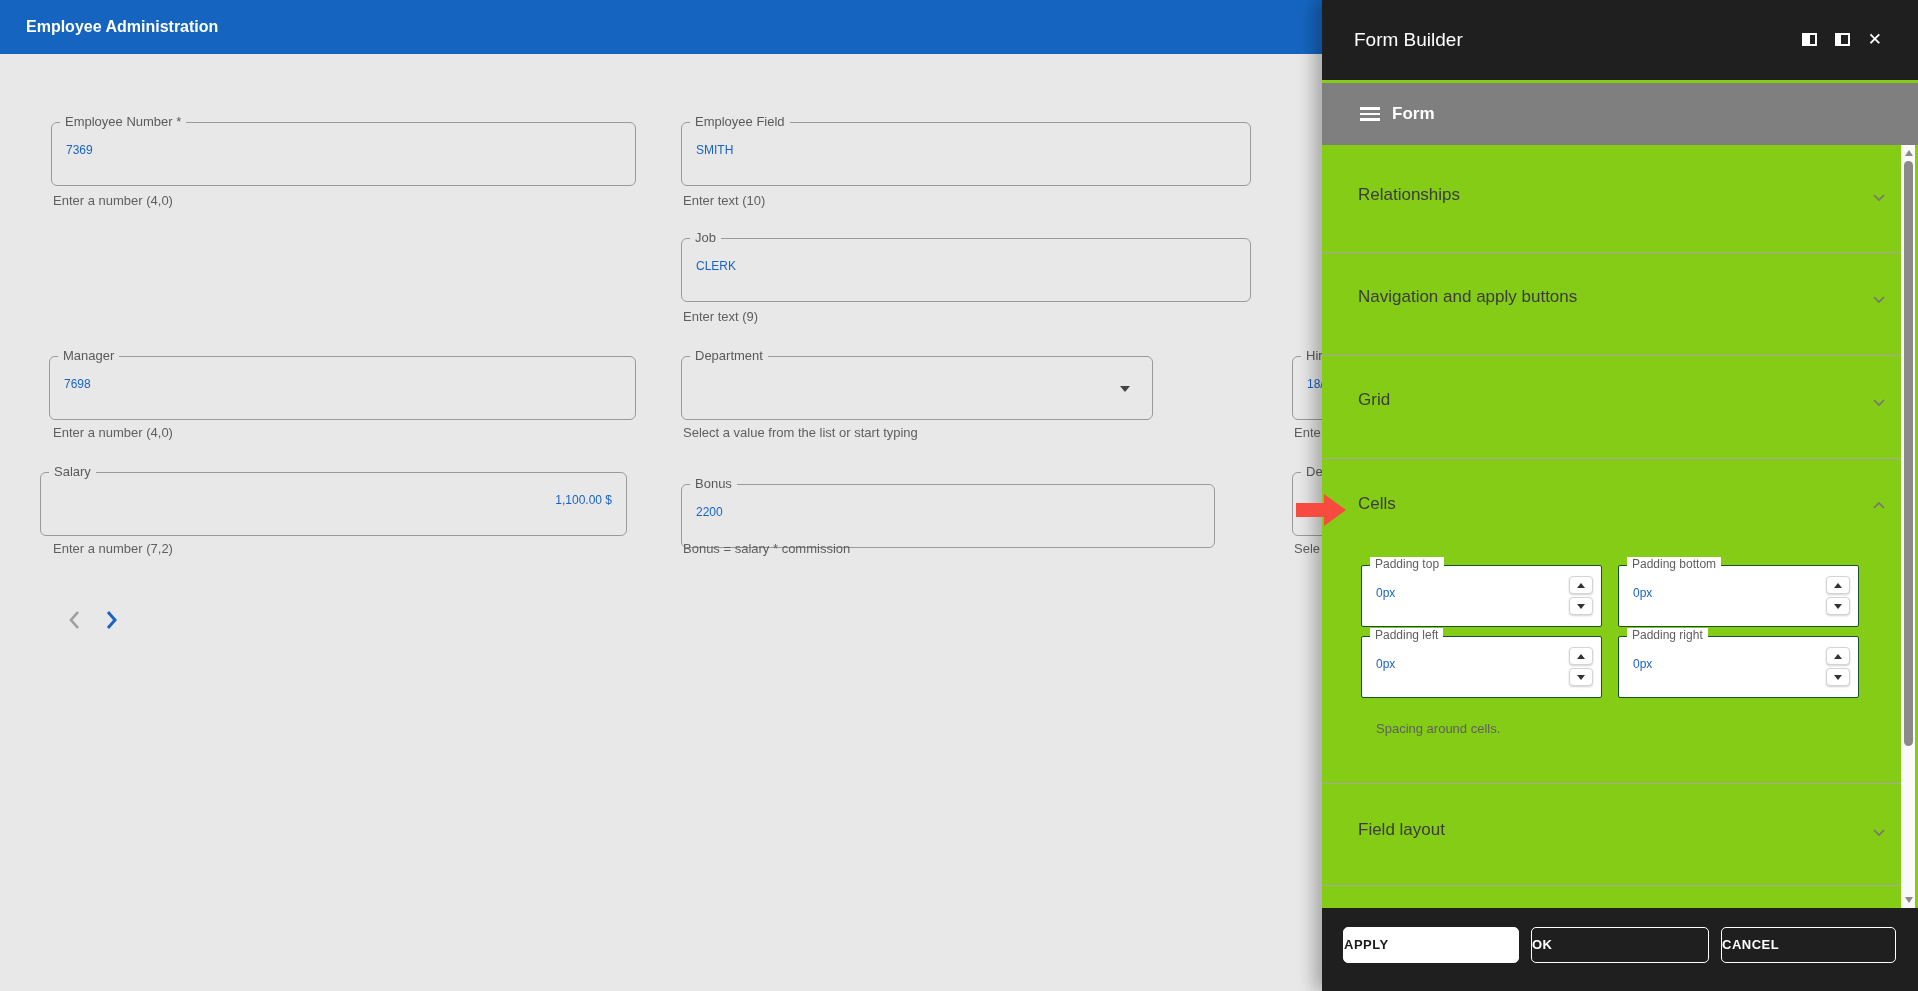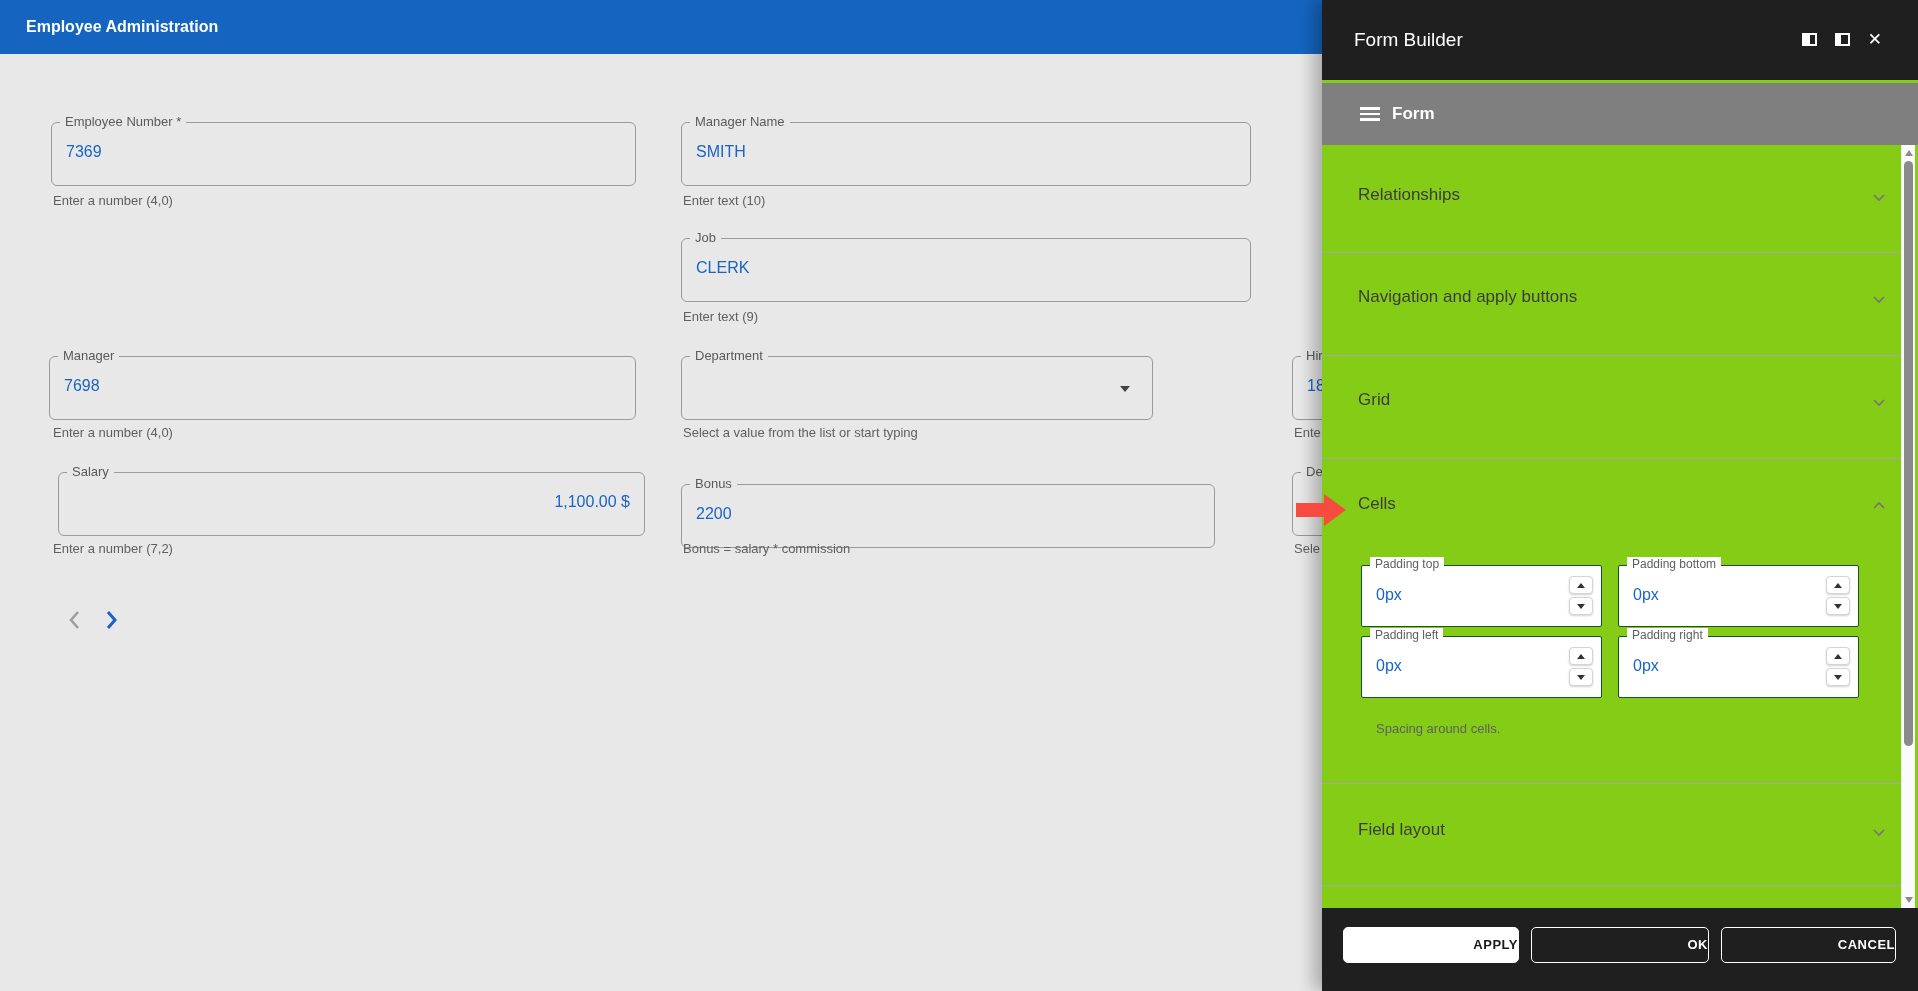--- a/index.html
+++ b/index.html
@@ -6,21 +6,21 @@
   html,body { width:1918px; height:991px; }
   body { font-family:"Liberation Sans","DejaVu Sans",sans-serif; background:#e8e8e8; overflow:hidden; }
   .stage { position:relative; width:1918px; height:991px; background:#e8e8e8; overflow:hidden; }
 
   
   .app-header { position:absolute; left:0; top:0; width:1918px; height:54px; background:#1565c0; z-index:1; }
   .app-title { position:absolute; left:26px; top:0; height:54px; line-height:54px; color:#ffffff; font-size:16px; font-weight:bold;text-align:center; }
 
   .field { position:absolute; height:64px; border:1px solid #9a9a9a; border-radius:6px; z-index:1; }
   .flabel { position:absolute; top:-9px; left:8px; background:#e8e8e8; padding:0 5px; font-size:13px; color:#5a5a5a; white-space:nowrap; }
-  .fvalue { position:absolute; left:14px; top:20px; font-size:16px; color:#1a63c5; white-space:nowrap; }
+  .fvalue { position:absolute; left:14px; top:20px; font-size:12px; color:#1a63c5; white-space:nowrap; }
   .fvalue.right { left:auto; right:14px; }
   .fhelper { position:absolute; font-size:13px; color:#5f5f5f; z-index:1; white-space:nowrap; }
   .dd-caret { position:absolute; right:22px; top:29px; width:0; height:0; border-left:5px solid transparent; border-right:5px solid transparent; border-top:6px solid #444; }
 
   .pager { position:absolute; top:605px; width:30px; height:30px; z-index:1; cursor:pointer; }
   .pager svg { width:30px; height:30px; }
 
   
   .panel { position:absolute; left:1322px; top:0; width:604px; height:991px; background:#84cc16; z-index:10; box-shadow:-8px 0 16px rgba(0,0,0,.28); }
   .panel-header { position:absolute; left:0; top:0; width:596px; height:80px; background:#1f1f1f; }
@@ -43,21 +43,21 @@
   .pad-field { position:absolute; width:241px; height:62px; border:1px solid #14532d; border-radius:2px; background:#fff; }
   .pad-field .flabel { background:#fff; font-size:12px; color:#5f5f5f; }
   .pad-field .fvalue { top:20px; }
   .spinner { position:absolute; right:8px; top:10px; width:24px; }
   .spin-btn { width:24px; height:18px; background:#fff; border:1px solid #d4d4d4; border-radius:4px; box-shadow:0 1px 2px rgba(0,0,0,.18); margin-bottom:3px; display:flex; align-items:center; justify-content:center; cursor:pointer; }
   .tri-up { width:0; height:0; border-left:4px solid transparent; border-right:4px solid transparent; border-bottom:5px solid #333; }
   .tri-dn { width:0; height:0; border-left:4px solid transparent; border-right:4px solid transparent; border-top:5px solid #333; }
   .cells-helper { position:absolute; left:54px; top:721px; font-size:13px; color:#5f5f5f; }
 
   .panel-footer { position:absolute; left:0; top:908px; width:596px; height:83px; background:#1f1f1f; }
-  .btn { position:absolute; top:19px; height:36px; border-radius:5px; font-size:13px; font-weight:bold; letter-spacing:.5px; text-align:right; line-height:34px; cursor:pointer; }
+  .btn { position:absolute; top:19px; height:36px; border-radius:5px; font-size:13px; font-weight:bold; letter-spacing:.5px; text-align:left; line-height:34px; cursor:pointer; }
   .btn-apply { left:21px; width:176px; background:#fff; color:#1a1a1a; border:1px solid #fff; }
   .btn-ghost { background:transparent; color:#fff; border:1px solid #fff; }
   .btn-ok { left:209px; width:178px; }
   .btn-cancel { left:399px; width:175px; }
 
   .scrollbar { position:absolute; left:579px; top:145px; width:14px; height:763px; background:#fafafa; border-left:1px solid #ececec; }
   .sb-arrow { position:absolute; left:3px; width:8px; height:6px; cursor:pointer; }
   .sb-thumb { position:absolute; left:2px; top:16px; width:9px; height:585px; background:#8a8a8a; border-radius:5px; cursor:pointer; }
 
   
@@ -74,21 +74,21 @@
     <div class="app-title">Employee Administration</div>
   </div>
 
   <div class="field" style="left:51px;top:122px;width:585px">
     <span class="flabel">Employee Number *</span>
     <span class="fvalue">7369</span>
   </div>
   <div class="fhelper" style="left:53px;top:193px">Enter a number (4,0)</div>
 
   <div class="field" style="left:681px;top:122px;width:570px">
-    <span class="flabel">Manager Name</span>
+    <span class="flabel">Employee Field</span>
     <span class="fvalue">SMITH</span>
   </div>
   <div class="fhelper" style="left:683px;top:193px">Enter text (10)</div>
 
   <div class="field" style="left:681px;top:238px;width:570px">
     <span class="flabel">Job</span>
     <span class="fvalue">CLERK</span>
   </div>
   <div class="fhelper" style="left:683px;top:309px">Enter text (9)</div>
 
@@ -104,21 +104,21 @@
     <span class="dd-caret"></span>
   </div>
   <div class="fhelper" style="left:683px;top:425px">Select a value from the list or start typing</div>
 
   <div class="field" style="left:1292px;top:356px;width:585px">
     <span class="flabel">Hire</span>
     <span class="fvalue">18/</span>
   </div>
   <div class="fhelper" style="left:1294px;top:425px">Ente</div>
 
-  <div class="field" style="left:58px;top:472px;width:587px">
+  <div class="field" style="left:40px;top:472px;width:587px">
     <span class="flabel">Salary</span>
     <span class="fvalue right">1,100.00 $</span>
   </div>
   <div class="fhelper" style="left:53px;top:541px">Enter a number (7,2)</div>
 
   <div class="field" style="left:681px;top:484px;width:534px">
     <span class="flabel">Bonus</span>
     <span class="fvalue">2200</span>
   </div>
   <div class="fhelper" style="left:683px;top:541px">Bonus = salary * commission</div>

